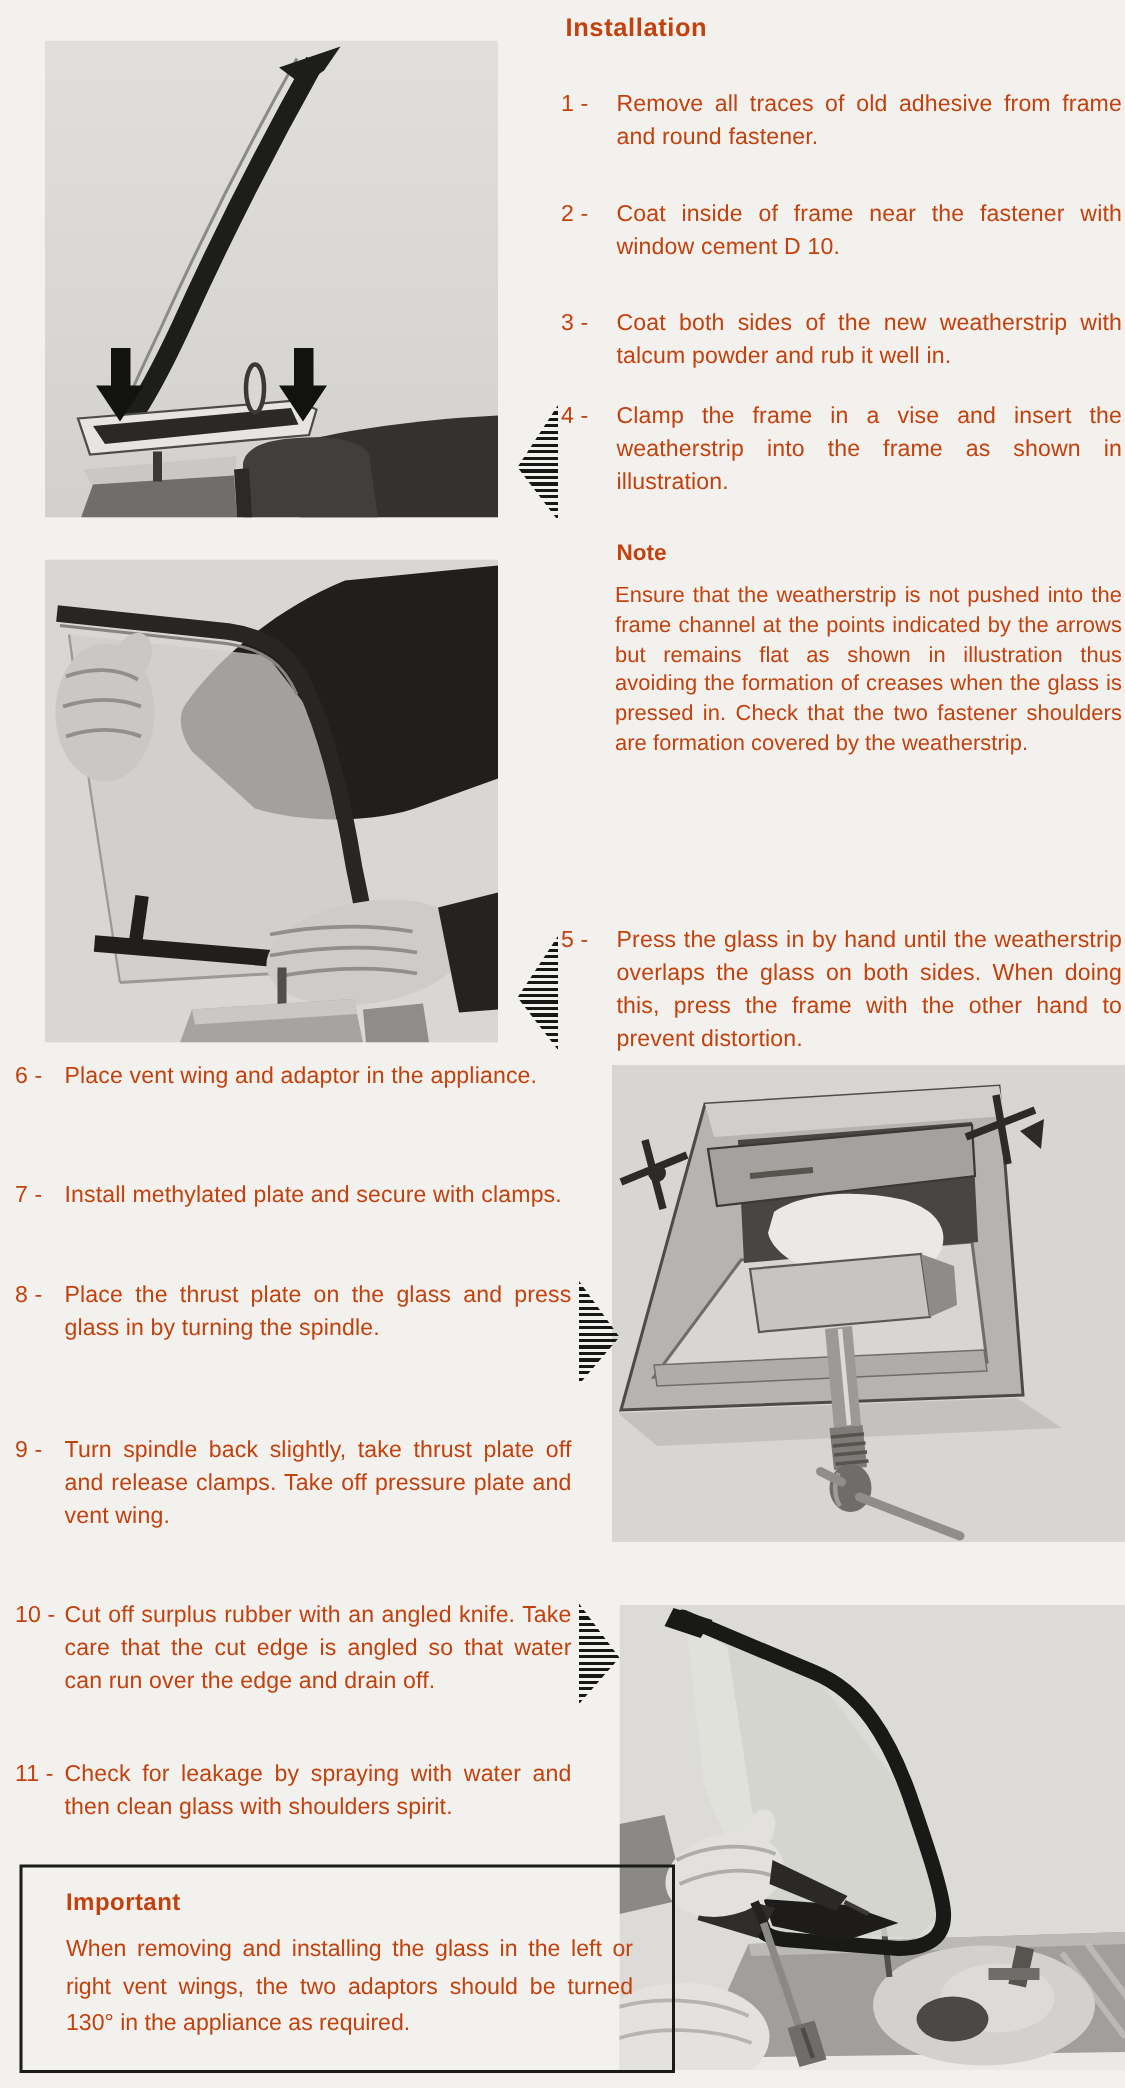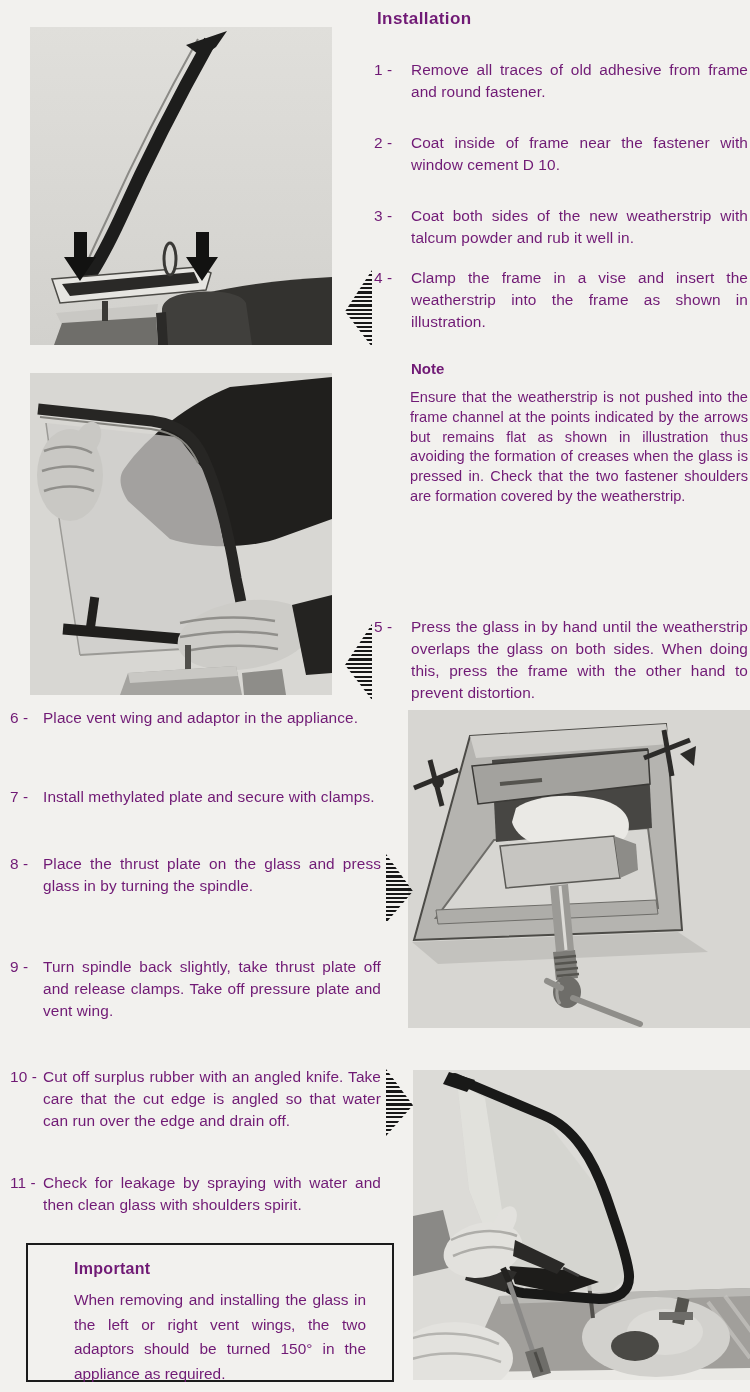--- a/index.html
+++ b/index.html
@@ -1,38 +1,38 @@
 <!DOCTYPE html>
 <html><head>
 <meta charset="utf-8">
 <style>
   html,body{margin:0;padding:0;background:#9a9a98;}
   .page{
     position:relative;width:750px;height:1392px;margin:0 auto;
-    background:#f2f1ee;color:#701a75;
+    background:#f2f1ee;color:#c2410c;
     font-family:"Liberation Sans",sans-serif;overflow:hidden;
   }
   .title{
     position:absolute;left:377px;top:9px;margin:0;
     font-size:17px;font-weight:bold;letter-spacing:.4px;
   }
   .step{position:absolute;display:flex;font-size:15.4px;line-height:22px;letter-spacing:.1px;}
   .step .num{flex:0 0 37px;}
   .step.lcol .num{flex:0 0 33px;}
   .step p{margin:0;flex:1;text-align:justify;}
   .step.rcol{left:374px;width:374px;}
   .step.lcol{left:10px;width:371px;}
   .note-h{position:absolute;left:410px;top:359px;margin:1px;font-size:15px;font-weight:bold;}
   .note-b{
     position:absolute;left:410px;top:388px;width:338px;margin:0;
     font-size:14.6px;line-height:19.8px;text-align:justify;letter-spacing:.05px;
   }
   .imp{
-    position:absolute;left:26px;top:1243px;width:368px;height:139px;
-    box-sizing:border-box;border:2px solid #1b1b1b;padding:15px 26px 0 46px;
+    position:absolute;left:13px;top:1243px;width:437px;height:139px;
+    box-sizing:border-box;border:2px solid #1b1b1b;padding:15px 26px 0 29px;
   }
   .imp h2{margin:0 0 10px 0;font-size:16px;font-weight:bold;letter-spacing:.3px;}
   .imp p{margin:0;font-size:15.4px;line-height:24.6px;text-align:justify;}
   figure{position:absolute;margin:0;padding:0;line-height:0;}
   .hatch{
     position:absolute;
     background:repeating-linear-gradient(#171717 0 2.1px, rgba(0,0,0,0) 2.1px 4.3px);
   }
   .hatch.pl{clip-path:polygon(0 54%,100% 0,100% 100%);}
   .hatch.pr{clip-path:polygon(100% 54%,0 0,0 100%);}
@@ -229,16 +229,16 @@
     <p>Check for leakage by spraying with water and then clean glass with shoulders spirit.</p>
   </div>
 
   <div class="hatch pl" style="left:345px;top:270px;width:27px;height:77px"></div>
   <div class="hatch pl" style="left:345px;top:624px;width:27px;height:76px"></div>
   <div class="hatch pr" style="left:386px;top:854px;width:27px;height:69px"></div>
   <div class="hatch pr" style="left:386px;top:1069px;width:27px;height:67px"></div>
 
   <div class="imp">
     <h2>Important</h2>
-    <p>When removing and installing the glass in the left or right vent wings, the two adaptors should be turned 150° in the appliance as required.</p>
+    <p>When removing and installing the glass in the left or right vent wings, the two adaptors should be turned 130° in the appliance as required.</p>
   </div>
 
 </div>
 
 </body></html>

